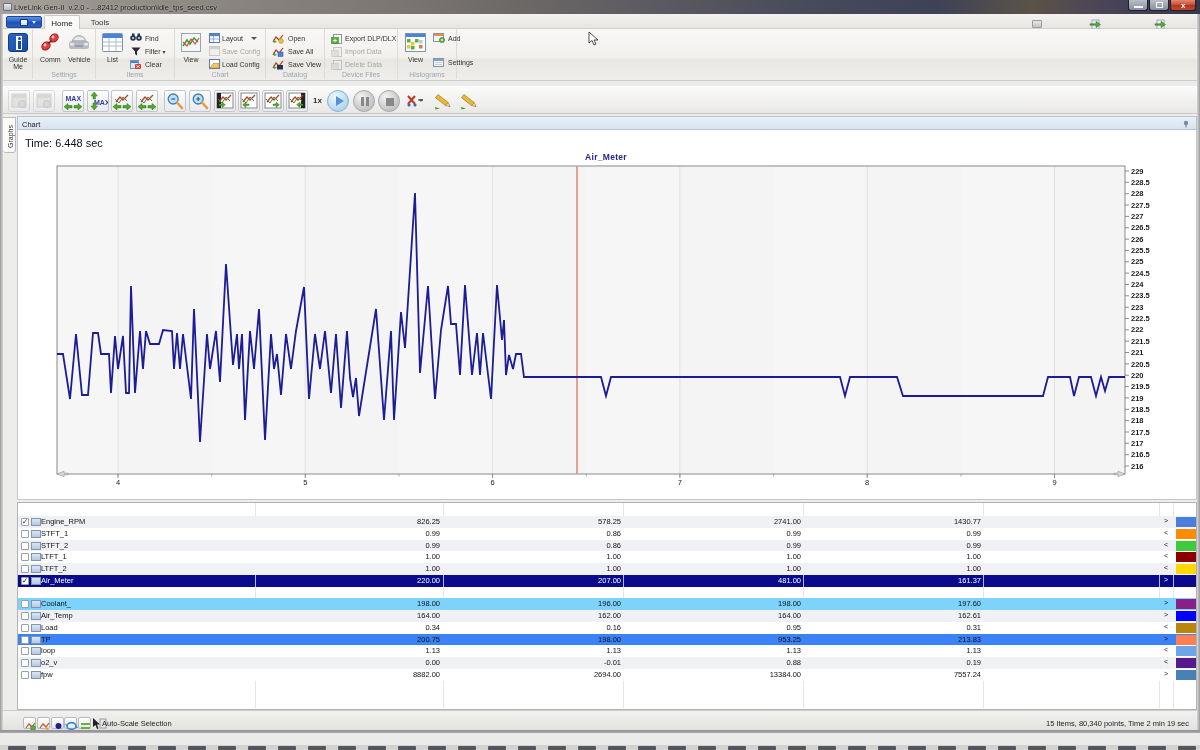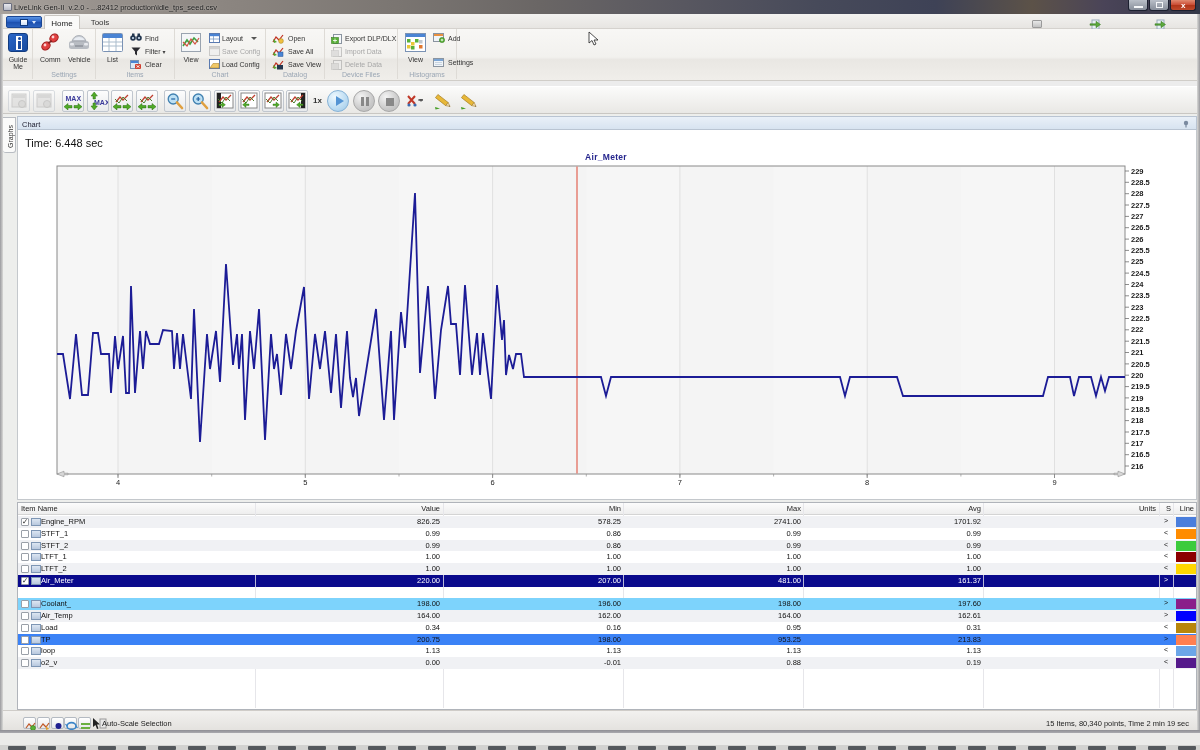--- a/index.html
+++ b/index.html
@@ -448,45 +448,35 @@
     <line x1="586.3" y1="474" x2="586.3" y2="476.5" stroke="#909090" stroke-width="0.7"></line>
     <line x1="679.9" y1="474" x2="679.9" y2="476.5" stroke="#909090" stroke-width="0.7"></line>
     <line x1="773.6" y1="474" x2="773.6" y2="476.5" stroke="#909090" stroke-width="0.7"></line>
     <line x1="867.2" y1="474" x2="867.2" y2="476.5" stroke="#909090" stroke-width="0.7"></line>
     <line x1="960.9" y1="474" x2="960.9" y2="476.5" stroke="#909090" stroke-width="0.7"></line>
     <line x1="1054.5" y1="474" x2="1054.5" y2="476.5" stroke="#909090" stroke-width="0.7"></line>
     <path d="M57 474 l7 -2.8 v2 h4 v1.6 h-4 v2 Z" fill="#d8d8d8" stroke="#909090" stroke-width="0.6"></path>
     <path d="M1125 474 l-7 -2.8 v2 h-4 v1.6 h4 v2 Z" fill="#d8d8d8" stroke="#909090" stroke-width="0.6"></path>
   </svg>
 <div class="abs" style="left:17px;top:502px;width:1180px;height:208px;background:#fff;border:1px solid #b0b4ba">
-    <div style="position:absolute;left:0;top:0;width:1178px;height:12px;background:linear-gradient(#fcfcfc,#eeeeee);border-bottom:1px solid #d4d4d4">
-      <div class="abs tblhdr" style="left:3px;top:1px">Item Name</div>
-      <div class="abs tblhdr" style="left:337px;top:1px;width:85px;text-align:right">Value</div>
-      <div class="abs tblhdr" style="left:518px;top:1px;width:85px;text-align:right">Min</div>
-      <div class="abs tblhdr" style="left:698px;top:1px;width:85px;text-align:right">Max</div>
-      <div class="abs tblhdr" style="left:878px;top:1px;width:85px;text-align:right">Avg</div>
-      <div class="abs tblhdr" style="left:1113px;top:1px;width:25px;text-align:right">Units</div>
-      <div class="abs tblhdr" style="left:1128px;top:1px;width:25px;text-align:right">S</div>
-      <div class="abs tblhdr" style="left:1151px;top:1px;width:25px;text-align:right">Line</div>
-    </div>
     <div class="abs" style="left:237px;top:0;width:1px;height:205px;background:#e6e6ea"></div>
     <div class="abs" style="left:425px;top:0;width:1px;height:205px;background:#e6e6ea"></div>
     <div class="abs" style="left:605px;top:0;width:1px;height:205px;background:#e6e6ea"></div>
     <div class="abs" style="left:785px;top:0;width:1px;height:205px;background:#e6e6ea"></div>
     <div class="abs" style="left:965px;top:0;width:1px;height:205px;background:#e6e6ea"></div>
     <div class="abs" style="left:1141px;top:0;width:1px;height:205px;background:#e6e6ea"></div>
     <div class="abs" style="left:1155px;top:0;width:1px;height:205px;background:#e6e6ea"></div>
     <div class="row" style="top:13.0px;background:#f0f1f4;color:#111">
       <div class="cb" style="color:#222;background:#fff">✓</div>
       <div class="icon-it"></div>
       <div class="abs" style="left:23px;top:1px;white-space:nowrap">Engine_RPM</div>
       <div class="cell" style="left:337px;width:85px">826.25</div>
       <div class="cell" style="left:518px;width:85px">578.25</div>
       <div class="cell" style="left:698px;width:85px">2741.00</div>
-      <div class="cell" style="left:878px;width:85px">1701.92</div>
+      <div class="cell" style="left:878px;width:85px">1430.77</div>
       <div class="abs" style="left:1146px;top:1px;color:#111;font-size:7px">&gt;</div>
       <div class="sq" style="left:1158px;background:#4a7edc"></div>
     </div>
     <div class="row" style="top:24.8px;background:#ffffff;color:#111">
       <div class="cb" style="color:#222;background:#fff"></div>
       <div class="icon-it"></div>
       <div class="abs" style="left:23px;top:1px;white-space:nowrap">STFT_1</div>
       <div class="cell" style="left:337px;width:85px">0.99</div>
       <div class="cell" style="left:518px;width:85px">0.86</div>
       <div class="cell" style="left:698px;width:85px">0.99</div>
@@ -602,20 +592,31 @@
     <div class="row" style="top:154.0px;background:#f0f1f4;color:#111">
       <div class="cb" style="color:#222;background:#fff"></div>
       <div class="icon-it"></div>
       <div class="abs" style="left:23px;top:1px;white-space:nowrap">o2_v</div>
       <div class="cell" style="left:337px;width:85px">0.00</div>
       <div class="cell" style="left:518px;width:85px">-0.01</div>
       <div class="cell" style="left:698px;width:85px">0.88</div>
       <div class="cell" style="left:878px;width:85px">0.19</div>
       <div class="abs" style="left:1146px;top:1px;color:#111;font-size:7px">&lt;</div>
       <div class="sq" style="left:1158px;background:#551a8b"></div>
+    </div>
+    <div class="row" style="top:165.8px;background:#ffffff;color:#111">
+      <div class="cb" style="color:#222;background:#fff"></div>
+      <div class="icon-it"></div>
+      <div class="abs" style="left:23px;top:1px;white-space:nowrap">fpw</div>
+      <div class="cell" style="left:337px;width:85px">8882.00</div>
+      <div class="cell" style="left:518px;width:85px">2694.00</div>
+      <div class="cell" style="left:698px;width:85px">13384.00</div>
+      <div class="cell" style="left:878px;width:85px">7557.24</div>
+      <div class="abs" style="left:1146px;top:1px;color:#111;font-size:7px">&gt;</div>
+      <div class="sq" style="left:1158px;background:#4682b4"></div>
     </div>
   </div>
 <div class="abs statusbar">
     <div class="sico" style="left:20px"><svg width="13" height="12">
         <polyline points="2,8 5,4 8,7 11,3" fill="none" stroke="#c05828" stroke-width="1.2"></polyline>
         <circle cx="9" cy="8" r="2.5" fill="#58b038" stroke="#2a7010" stroke-width="0.5"></circle>
       </svg></div>
     <div class="sico" style="left:34px"><svg width="13" height="12">
         <polyline points="2,8 5,4 8,7 11,3" fill="none" stroke="#c05828" stroke-width="1.2"></polyline>
         <path d="M8 6 l3 3 -3 1 z" fill="#e0a030"></path>

